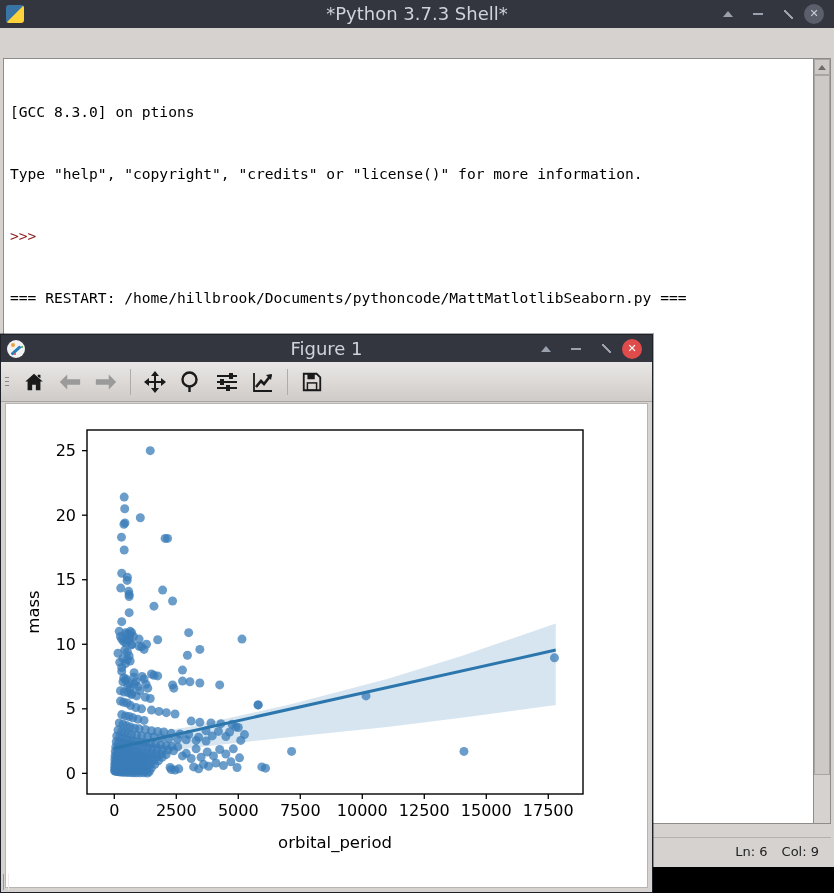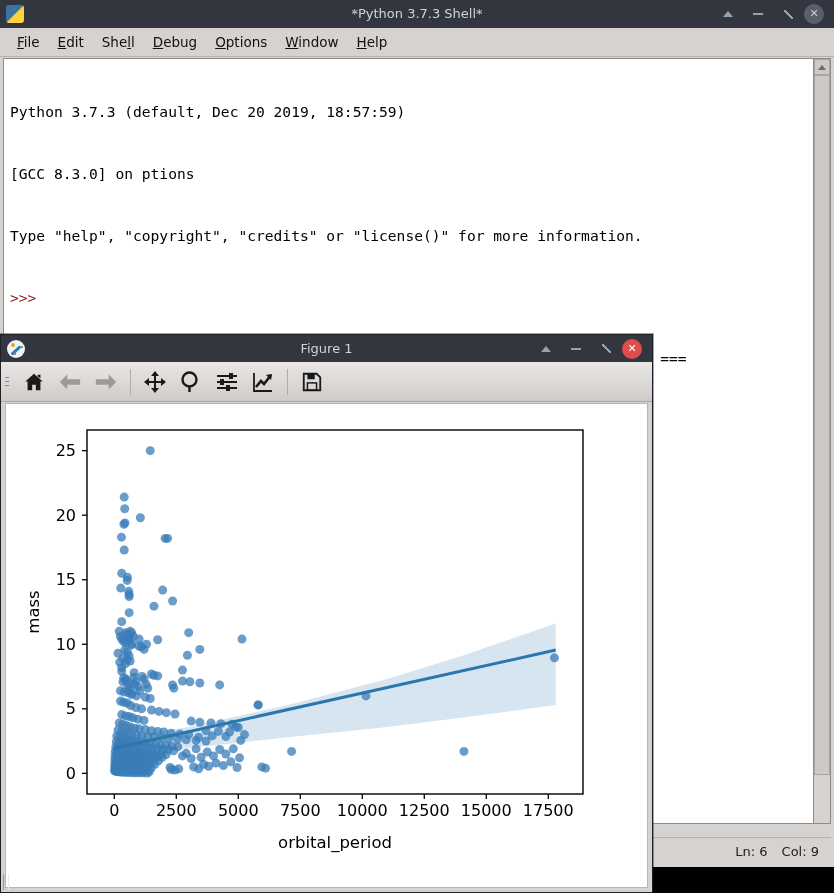--- a/index.html
+++ b/index.html
@@ -25,21 +25,21 @@
     height: 28px;
     background: #33363f;
     display: flex;
     align-items: center;
   }
   .titlebar-title {
     position: absolute;
     left: 0; right: 0;
     text-align: center;
     color: #cfd3da;
-    font-size: 13px;
+    font-size: 18px;
     font-family: "DejaVu Sans", sans-serif;
     line-height: 28px;
     pointer-events: none;
   }
   .tb-icon {
     width: 22px; height: 22px;
     margin-left: 6px;
     position: relative;
     z-index: 3;
   }
@@ -299,33 +299,23 @@
     </div>
     <div class="titlebar-title">*Python 3.7.3 Shell*</div>
     <div class="win-controls">
       <div class="wc wc-shade"></div>
       <div class="wc wc-min"></div>
       <div class="wc wc-max"></div>
       <div class="wc-close">✕</div>
     </div>
   </div>
 
-  <div class="menubar">
-    <div class="menu-item"><u>F</u>ile</div>
-    <div class="menu-item"><u>E</u>dit</div>
-    <div class="menu-item">She<u>l</u>l</div>
-    <div class="menu-item"><u>D</u>ebug</div>
-    <div class="menu-item"><u>O</u>ptions</div>
-    <div class="menu-item"><u>W</u>indow</div>
-    <div class="menu-item"><u>H</u>elp</div>
-  </div>
 
   <div id="shell-area">
     <div id="shell-text">
-      <div class="l-black">Python 3.7.3 (default, Dec 20 2019, 18:57:59)</div>
       <div class="l-black">[GCC 8.3.0] on ptions</div>
       <div class="l-black">Type "help", "copyright", "credits" or "license()" for more information.</div>
       <div class="l-red">&gt;&gt;&gt;</div>
       <div class="l-black">=== RESTART: /home/hillbrook/Documents/pythoncode/MattMatlotlibSeaborn.py ===</div>
       <div class="l-blue">This program will plot the Orbital Period of a planet vs. its mass.</div>
       <div class="l-blue">Importing the seaborn and pyplot libraries.</div>
       <div class="l-blue">Getting the planetary data from the Seaborn data repo:</div>
       <div class="l-blue">https://github.com/mwaskom/seaborn-data</div>
       <div class="l-blue">The planet dataset is (doubleclick to expand):</div>
       <div><span class="squeezed">Squeezed text (64 lines).</span></div>

